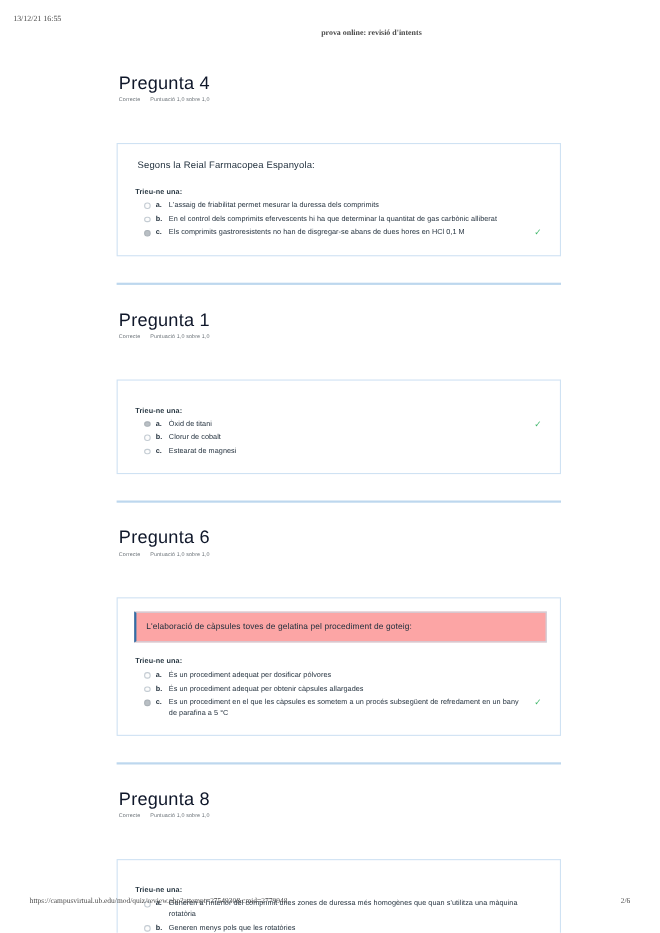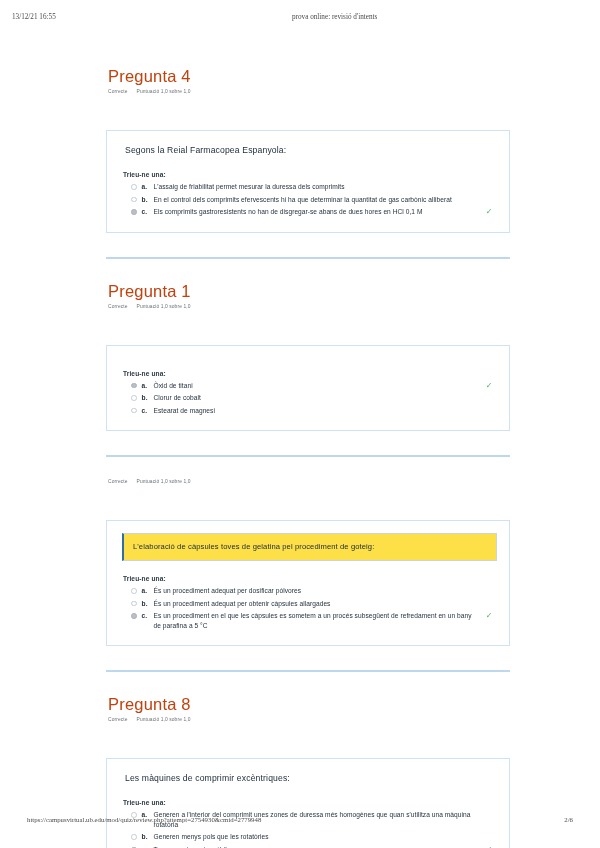--- a/index.html
+++ b/index.html
@@ -29,22 +29,23 @@
   }
   .print-header .ph-date {
     position: absolute;
     left: 12px;
     top: 0;
     white-space: nowrap;
   }
   .print-header .ph-title {
     position: absolute;
     left: 292px;
-    top: 0;
-    white-space: nowrap;
+    top: 13px;
+    white-space: nowrap;
+    font-weight: bold;
   }
 
   .print-footer {
     position: absolute;
     bottom: 20px;
     left: 0;
     width: 600px;
     height: 12px;
     font-family: "Liberation Serif", serif;
     font-size: 6.8px;
@@ -72,21 +73,21 @@
   }
 
   
   .qblock {
     position: relative;
   }
   .q-heading {
     font-family: "Liberation Sans", sans-serif;
     font-size: 16.5px;
     font-weight: normal;
-    color: #c2410c;
+    color: #0f172a;
     letter-spacing: 0.2px;
     margin: 0 0 3px 2px;
     line-height: 20px;
   }
   .q-meta {
     font-family: "Liberation Sans", sans-serif;
     font-size: 4.9px;
     color: #6b7278;
     margin: 0 0 2px 2px;
     letter-spacing: 0.1px;
@@ -111,21 +112,21 @@
     color: #21303d;
     line-height: 13px;
     margin: 3px 0 0 6px;
     letter-spacing: 0.15px;
   }
 
   
   .q-text-boxed {
     border: 1px solid #c9d6e2;
     border-left: 2.5px solid #2f6fa8;
-    background: #fde047;
+    background: #fca5a5;
     margin: 2px 0 0 3px;
     padding: 7px 8px 7px 9px;
     font-family: "Liberation Sans", sans-serif;
     font-size: 7.6px;
     color: #21303d;
     line-height: 12px;
     letter-spacing: 0.1px;
   }
 
   .answers-label {
@@ -248,20 +249,21 @@
         </div>
         <div class="answer-row">
           <span class="radio"></span>
           <span class="ans-letter">c.</span>
           <span class="ans-text">Estearat de magnesi</span>
         </div>
       </div>
     </div>
     <hr class="q-separator">
     <div class="qblock">
+      <div class="q-heading">Pregunta 6</div>
       <div class="q-meta"><span>Correcte</span><span class="meta-sep"></span><span>Puntuació 1,0 sobre 1,0</span></div>
       <div class="q-card">
         <div class="q-text-boxed">L'elaboració de càpsules toves de gelatina pel procediment de goteig:</div>
         <div class="answers-label">Trieu-ne una:</div>
         <div class="answer-row">
           <span class="radio"></span>
           <span class="ans-letter">a.</span>
           <span class="ans-text">És un procediment adequat per dosificar pólvores</span>
         </div>
         <div class="answer-row">
@@ -275,21 +277,20 @@
           <span class="ans-text">Es un procediment en el que les càpsules es sometem a un procés subsegüent de refredament en un bany de parafina a 5 °C</span>
           <span class="check">✓</span>
         </div>
       </div>
     </div>
     <hr class="q-separator">
     <div class="qblock">
       <div class="q-heading">Pregunta 8</div>
       <div class="q-meta"><span>Correcte</span><span class="meta-sep"></span><span>Puntuació 1,0 sobre 1,0</span></div>
       <div class="q-card">
-        <div class="q-text">Les màquines de comprimir excèntriques:</div>
         <div class="answers-label">Trieu-ne una:</div>
         <div class="answer-row">
           <span class="radio"></span>
           <span class="ans-letter">a.</span>
           <span class="ans-text">Generen a l'interior del comprimit unes zones de duressa més homogènes que quan s'utilitza una màquina rotatòria</span>
         </div>
         <div class="answer-row">
           <span class="radio"></span>
           <span class="ans-letter">b.</span>
           <span class="ans-text">Generen menys pols que les rotatòries</span>

